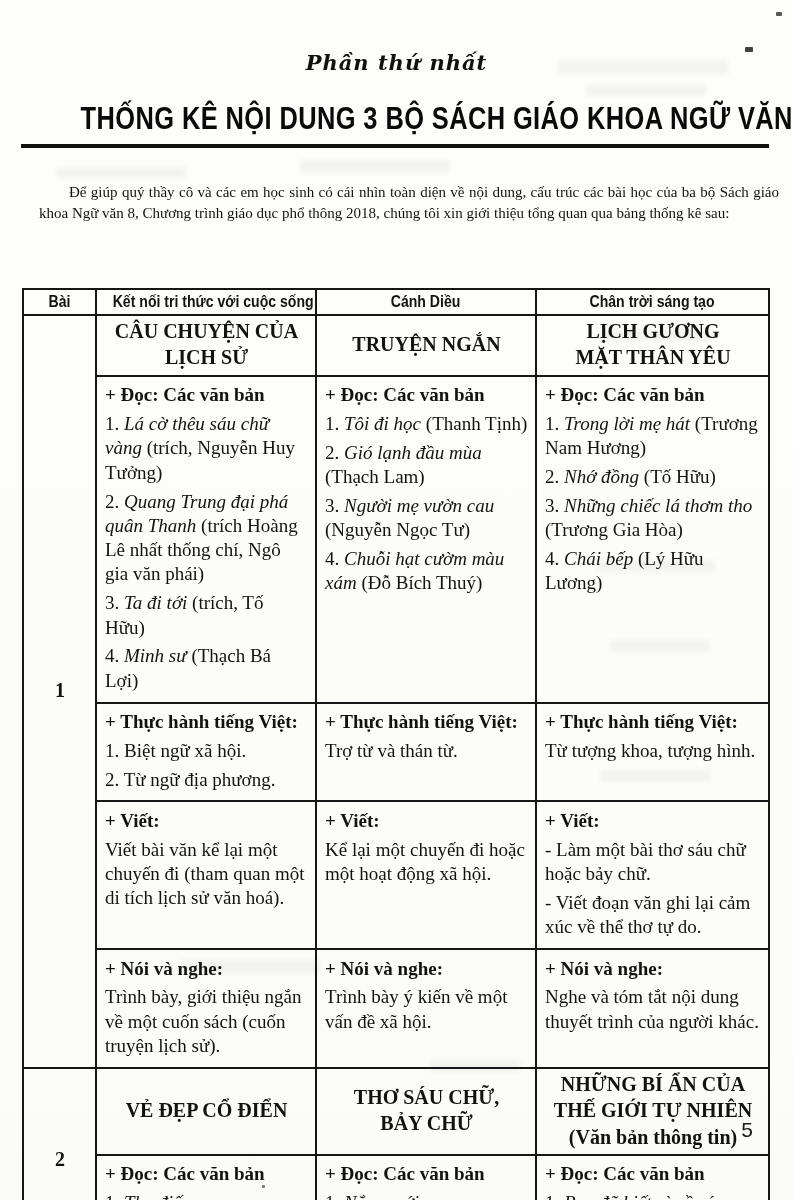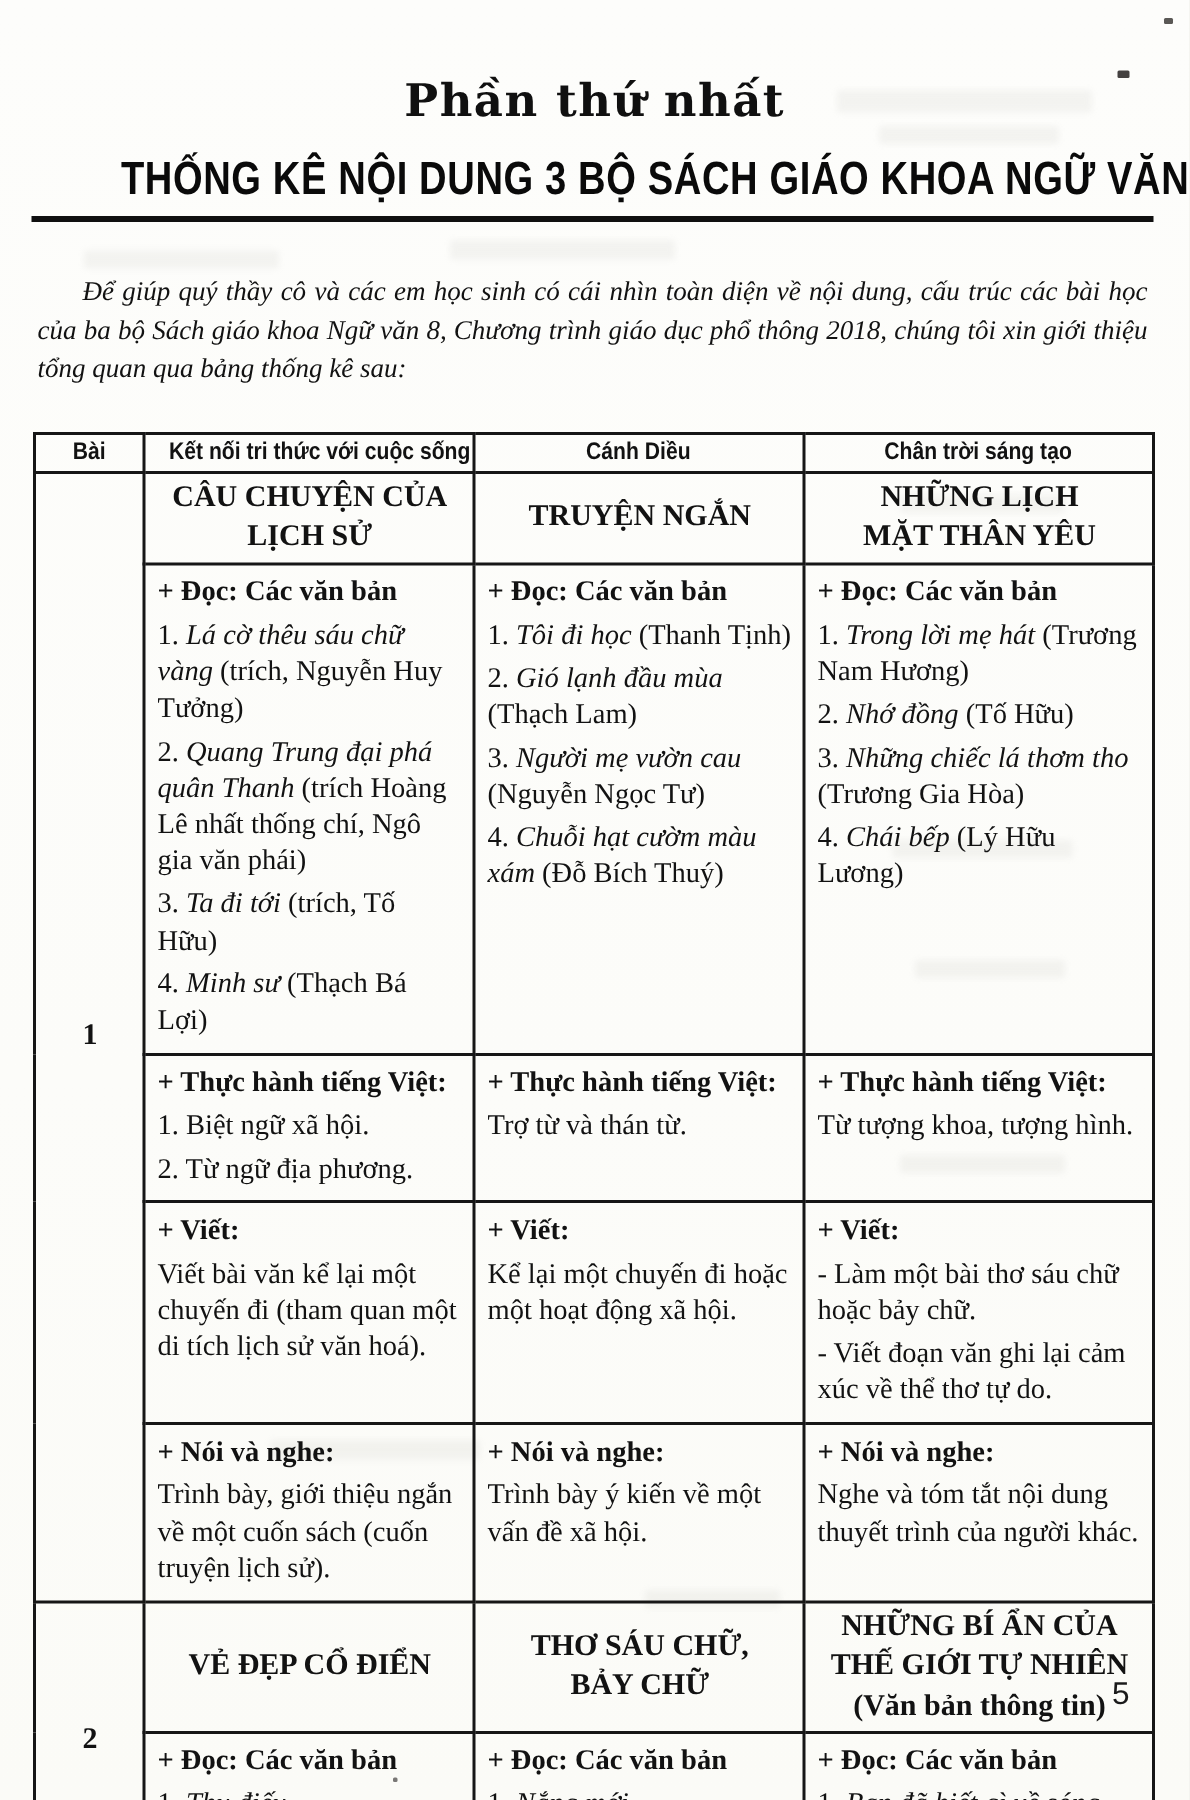--- a/index.html
+++ b/index.html
@@ -19,39 +19,39 @@
   .ghost{
     position:absolute;background:#b9b9b2;opacity:.14;
     filter:blur(2.2px);border-radius:2px;pointer-events:none;
   }
   .speck{position:absolute;background:#23201e;border-radius:1px;}
 
   .script-title{
     position:absolute;top:50px;left:0;width:100%;
     text-align:center;
     font-family:"DejaVu Serif", serif;
-    font-weight:bold;
-    font-size:30px;letter-spacing:1px;
+    font-style:italic;font-weight:bold;
+    font-size:21px;letter-spacing:1px;
     color:#101010;
   }
   .main-title{
     position:absolute;top:101px;left:0;width:100%;
     text-align:center;white-space:nowrap;
     font-family:"Liberation Sans", sans-serif;
     font-weight:bold;font-size:31px;
     color:#0a0a0a;
   }
   .main-title .cond{display:inline-block;transform:scaleX(.82);transform-origin:center;letter-spacing:.5px;}
   .title-rule{
     position:absolute;top:144px;left:21px;width:748px;height:3.5px;background:#101010;
   }
   .intro{
-    position:absolute;top:182px;left:25px;width:740px;
-    margin:0;font-size:18px;line-height:1.42;
-    text-align:justify;text-indent:30px;font-style:italic;
+    position:absolute;top:182px;left:39px;width:740px;
+    margin:0;font-size:15px;line-height:1.42;
+    text-align:justify;text-indent:30px;
   }
   table.content-table{
     position:absolute;top:288px;left:22px;
     width:746px;border-collapse:collapse;table-layout:fixed;
   }
   .content-table th,.content-table td{
     border:2px solid #161616;
     vertical-align:top;
     padding:2px 7px 4px 8px;
     font-size:19px;line-height:1.28;
@@ -137,21 +137,21 @@
     <tr class="r-title1">
       <td class="bai-cell" rowspan="5">1</td>
       <td class="unit-title">
             <p><span class="b">CÂU CHUYỆN CỦA</span></p>
             <p><span class="b">LỊCH SỬ</span></p>
           </td>
       <td class="unit-title">
             <p><span class="b">TRUYỆN NGẮN</span></p>
           </td>
       <td class="unit-title">
-            <p><span class="b">NHỮNG LỊCH</span></p>
+            <p><span class="b">LỊCH GƯƠNG</span></p>
             <p><span class="b">MẶT THÂN YÊU</span></p>
           </td>
     </tr>
     <tr class="r-doc1">
       <td class="body">
             <p><span class="b">+ Đọc: Các văn bản</span></p>
             <p><span>1. </span><span class="i">Lá cờ thêu sáu chữ vàng</span><span> (trích, Nguyễn Huy Tưởng)</span></p>
             <p><span>2. </span><span class="i">Quang Trung đại phá quân Thanh</span><span> (trích Hoàng Lê nhất thống chí, Ngô gia văn phái)</span></p>
             <p><span>3. </span><span class="i">Ta đi tới</span><span> (trích, Tố Hữu)</span></p>
             <p><span>4. </span><span class="i">Minh sư</span><span> (Thạch Bá Lợi)</span></p>

